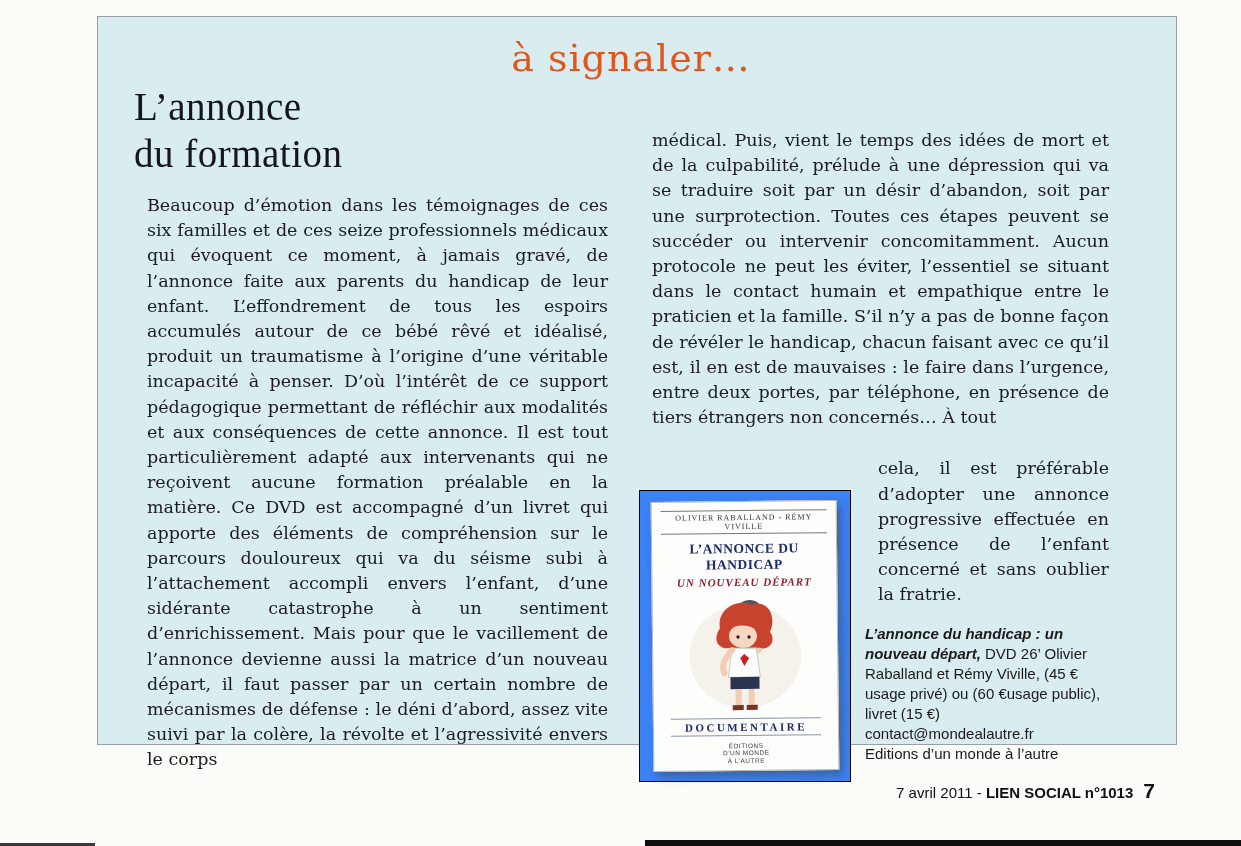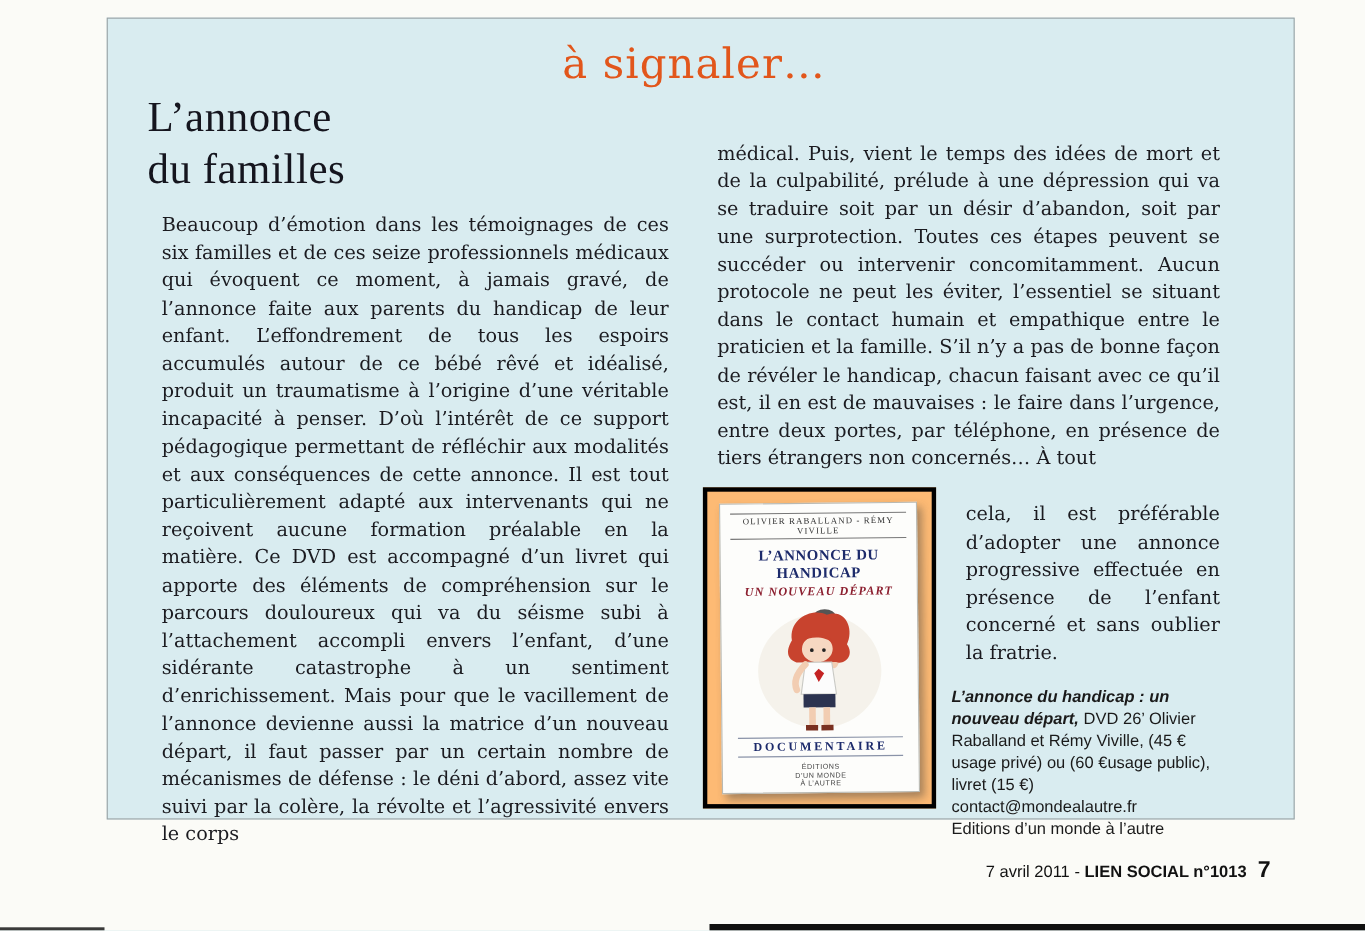--- a/index.html
+++ b/index.html
@@ -47,24 +47,25 @@
     color: #1b1b20;
     text-align: justify;
     margin: 13px;
   }
 
   .media-row { display: flex; gap: 14px; margin-top: 6px; }
 
   .dvd-photo {
     flex: 0 0 auto;
     width: 212px; height: 292px;
-    background: #fdba74;
-    border: 4px solid #000000;
+    background: #3b82f6;
+    border: 1px solid #000000;
     box-sizing: border-box;
     padding: 10px 12px;
+    margin-top: 47px;
   }
   .dvd-case {
     width: 100%; height: 100%;
     background: #fdfdfb;
     border: 1px solid #b9b9b2;
     box-shadow: 4px 5px 8px rgba(60,60,60,.45);
     box-sizing: border-box;
     padding: 8px 9px 6px 9px;
     display: flex; flex-direction: column; align-items: center;
     transform: rotate(-0.6deg);
@@ -142,21 +143,21 @@
 
   <div class="article-box">
 
     <div class="section-label">à signaler…</div>
 
     <div class="columns">
 
       <div class="col-left">
         <h1 class="title">
           <span>L’annonce</span><br>
-          <span>du familles</span>
+          <span>du formation</span>
         </h1>
         <p class="body">Beaucoup d’émotion dans les témoignages de ces six familles et de ces seize professionnels médicaux qui évoquent ce moment, à jamais gravé, de l’annonce faite aux parents du handicap de leur enfant. L’effondrement de tous les espoirs accumulés autour de ce bébé rêvé et idéalisé, produit un traumatisme à l’origine d’une véritable incapacité à penser. D’où l’intérêt de ce support pédagogique permettant de réfléchir aux modalités et aux conséquences de cette annonce. Il est tout particulièrement adapté aux intervenants qui ne reçoivent aucune formation préalable en la matière. Ce DVD est accompagné d’un livret qui apporte des éléments de compréhension sur le parcours douloureux qui va du séisme subi à l’attachement accompli envers l’enfant, d’une sidérante catastrophe à un sentiment d’enrichissement. Mais pour que le vacillement de l’annonce devienne aussi la matrice d’un nouveau départ, il faut passer par un certain nombre de mécanismes de défense : le déni d’abord, assez vite suivi par la colère, la révolte et l’agressivité envers le corps</p>
       </div>
 
       <div class="col-right">
         <p class="body">médical. Puis, vient le temps des idées de mort et de la culpabilité, prélude à une dépression qui va se traduire soit par un désir d’abandon, soit par une surprotection. Toutes ces étapes peuvent se succéder ou intervenir concomitamment. Aucun protocole ne peut les éviter, l’essentiel se situant dans le contact humain et empathique entre le praticien et la famille. S’il n’y a pas de bonne façon de révéler le handicap, chacun faisant avec ce qu’il est, il en est de mauvaises : le faire dans l’urgence, entre deux portes, par téléphone, en présence de tiers étrangers non concernés… À tout</p>
 
         <div class="media-row">
 
           <div class="dvd-photo">

